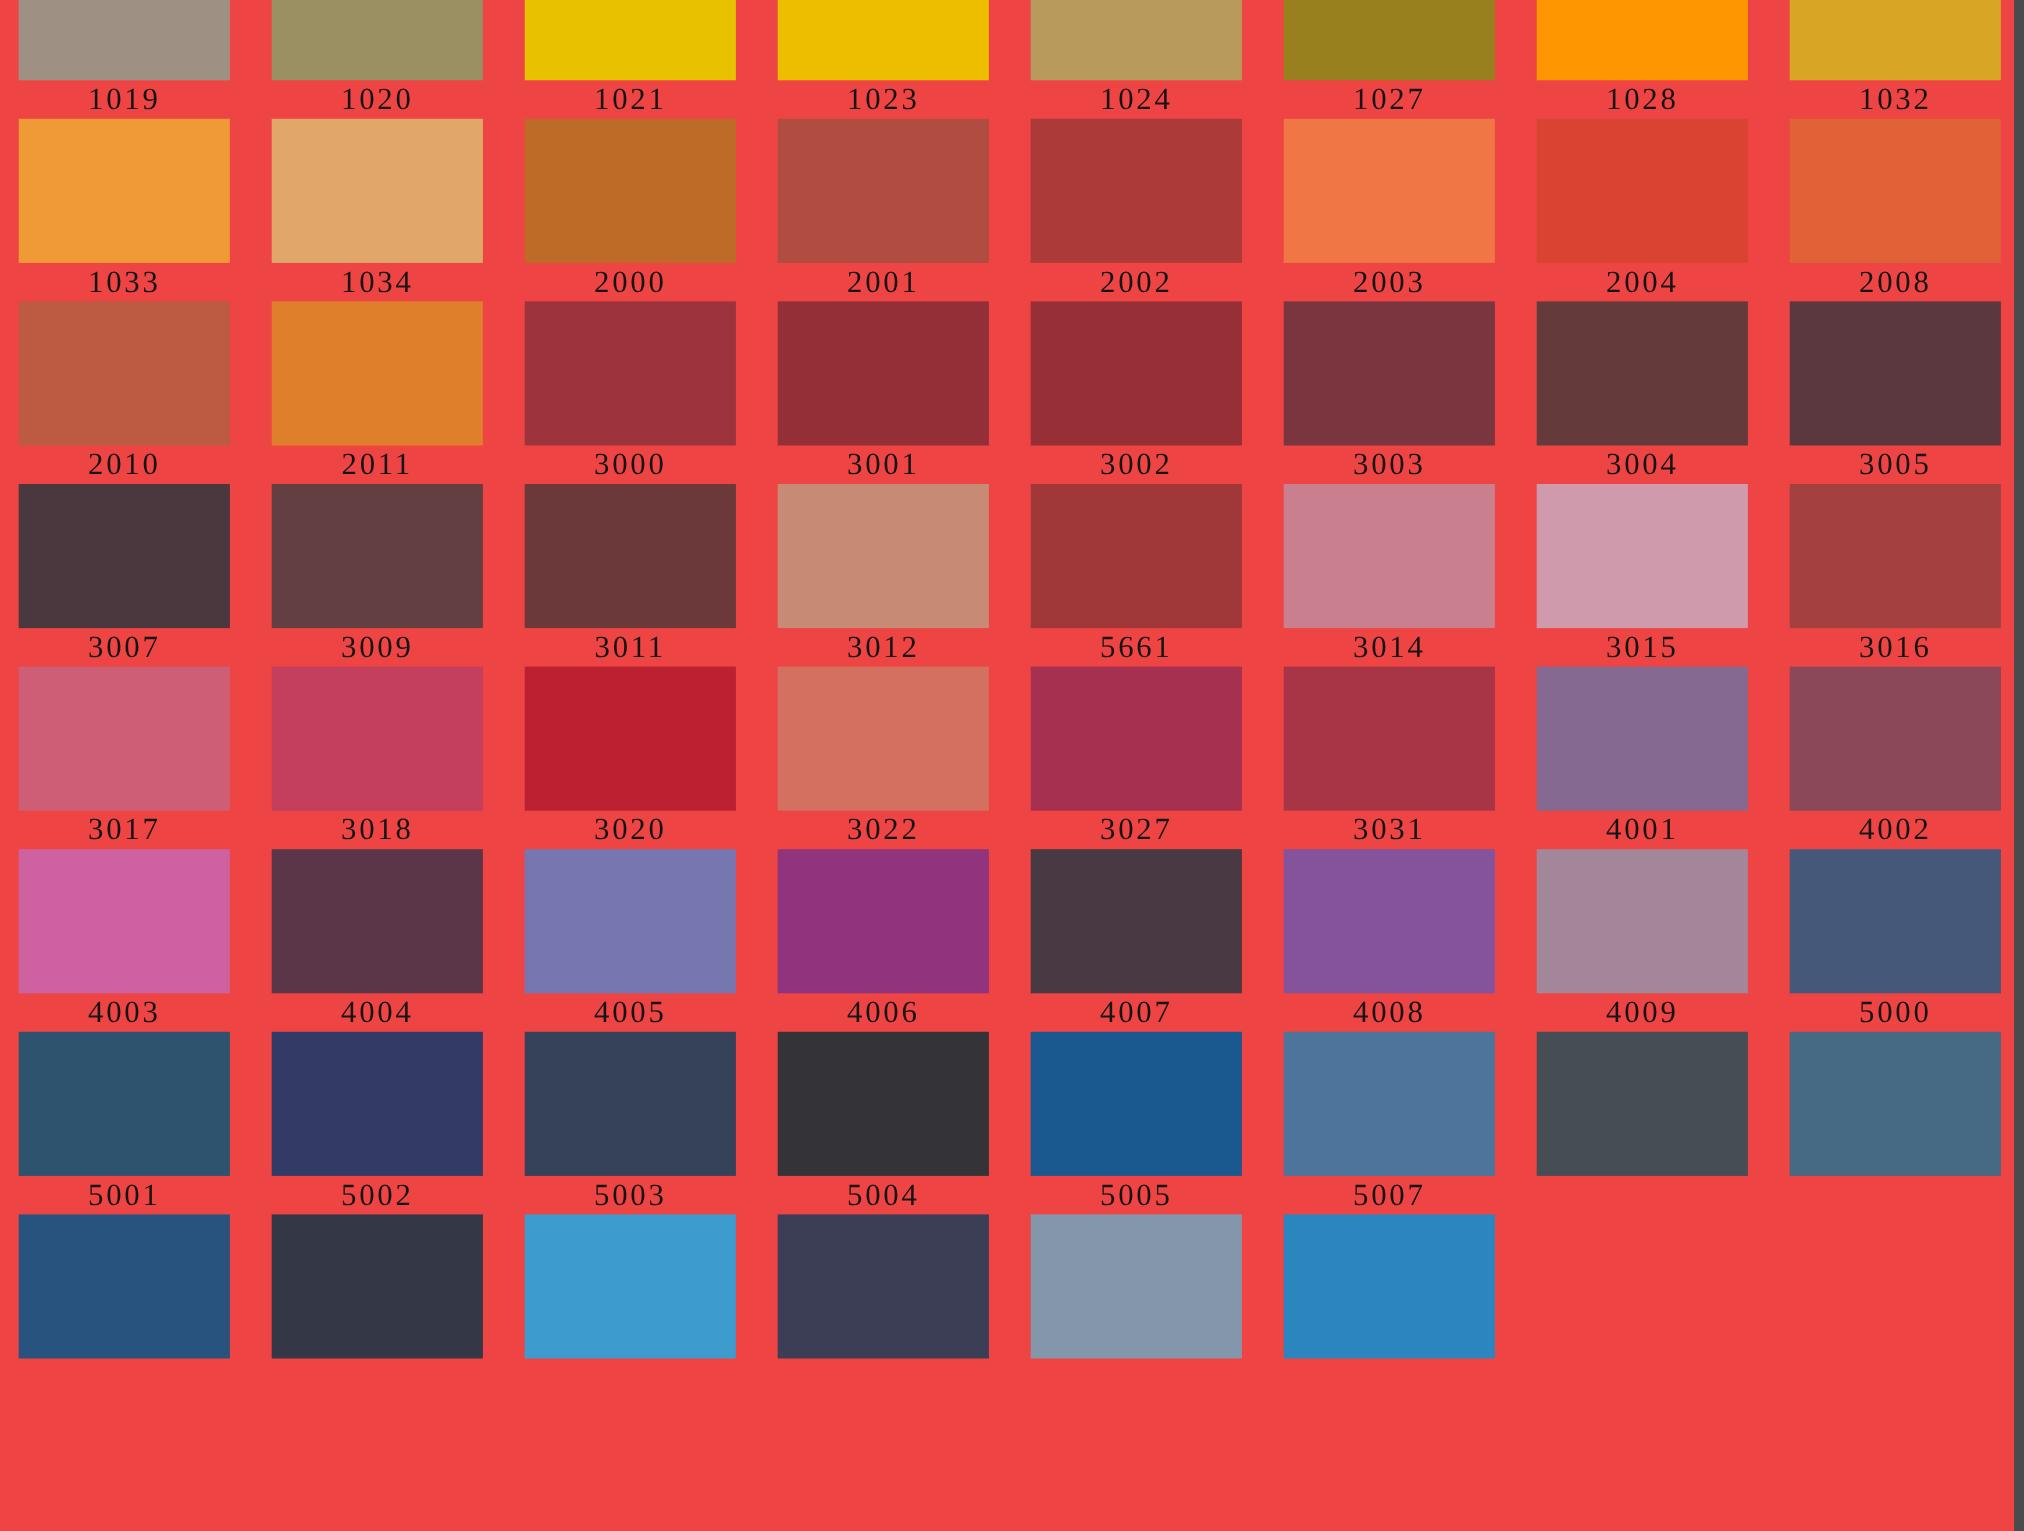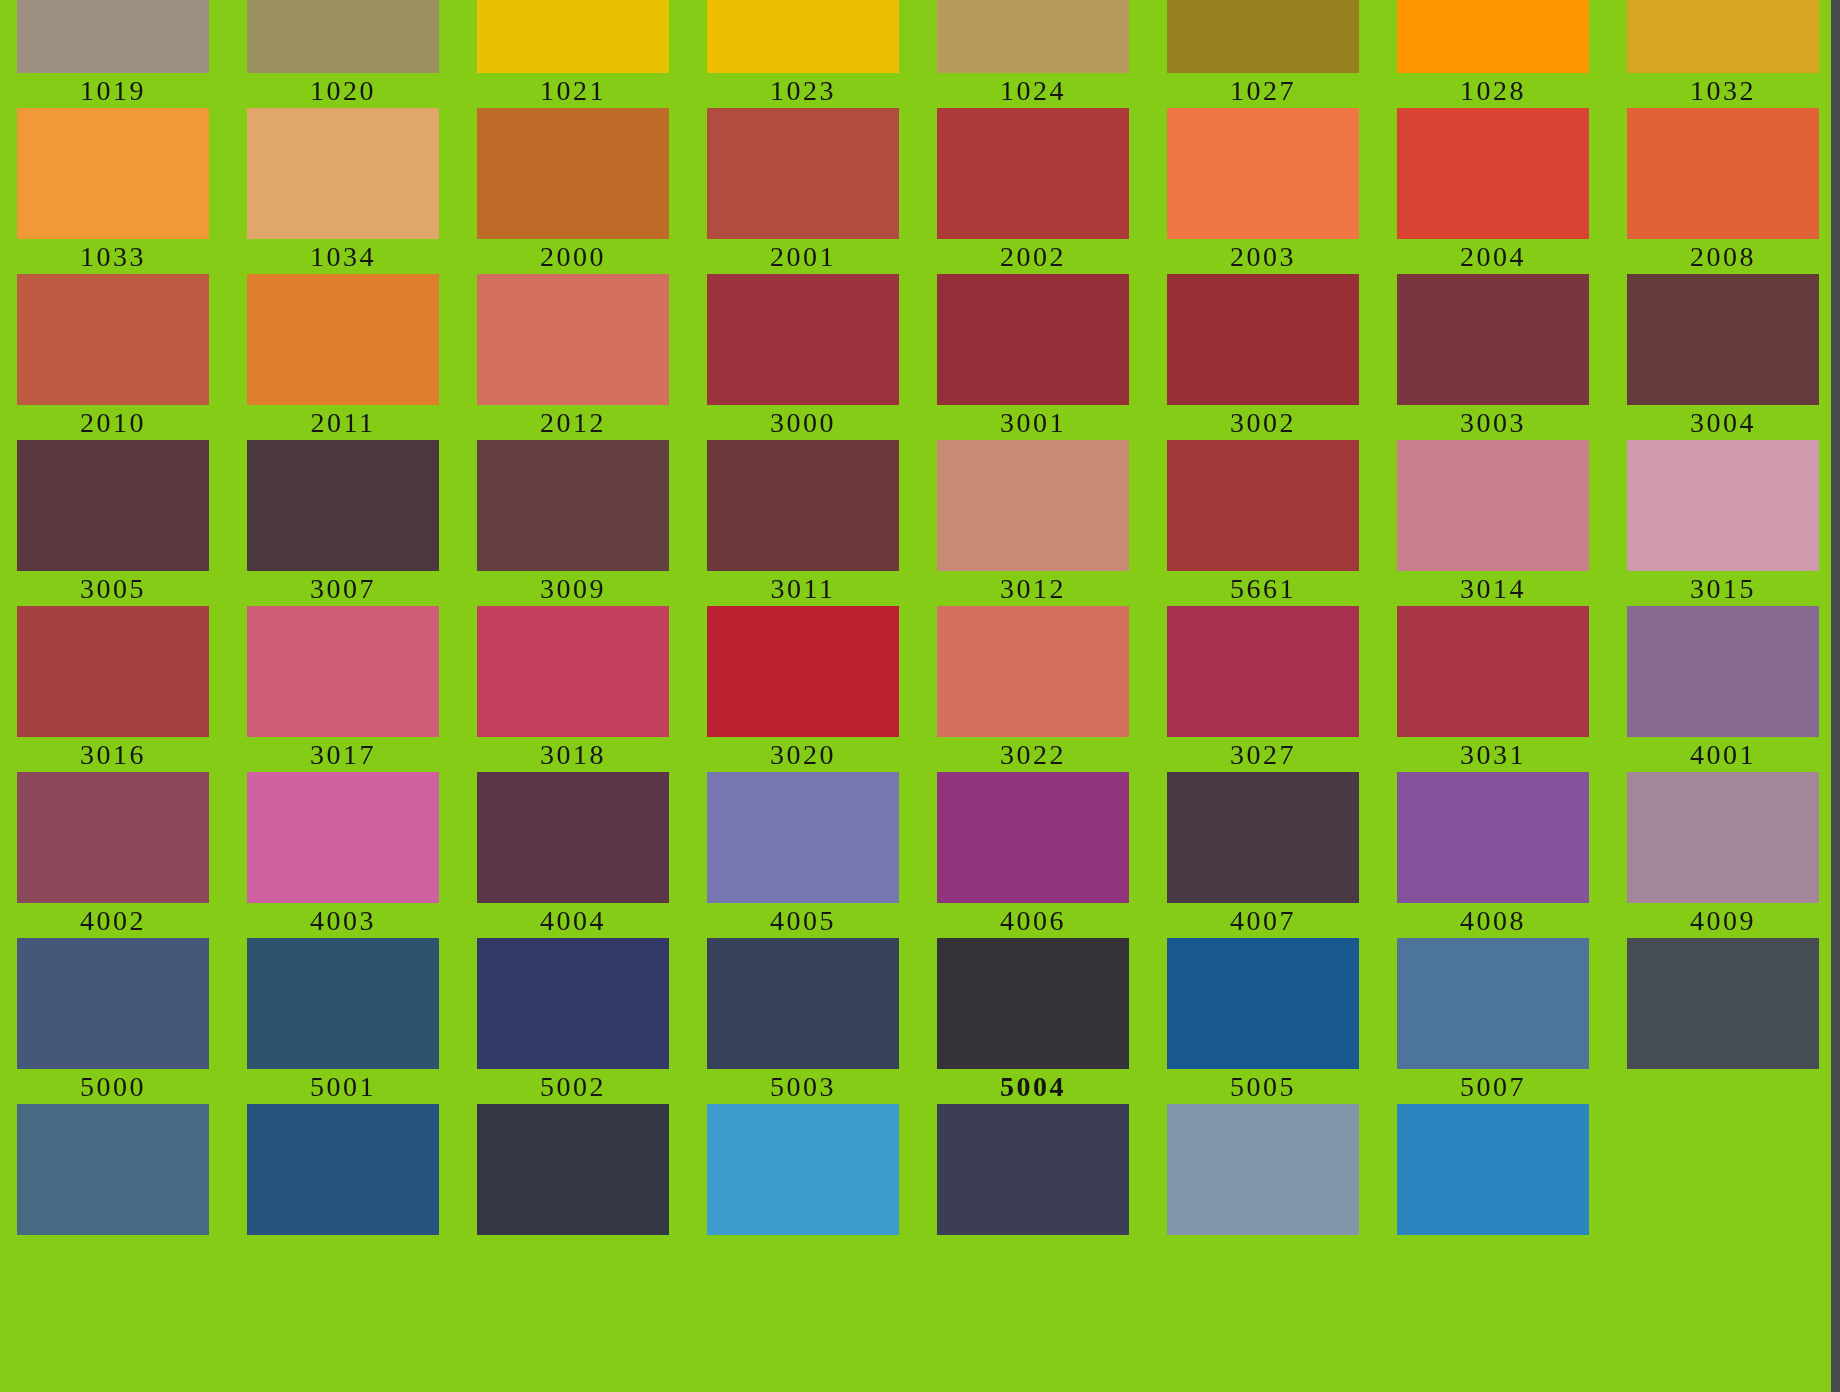--- a/index.html
+++ b/index.html
@@ -73,21 +73,21 @@
   }
 
   
   .row-cropped-bottom .swatch-label {
     visibility: hidden;
   }
 </style>
 </head>
 <body>
 
-<div id="chart-root" style="background: #84cc16;">
+<div id="chart-root" style="background: #ef4444;">
 
   <div id="swatch-grid">
       <div class="swatch-cell">
         <div class="swatch-chip" title="1019" style="background-color: rgb(158, 145, 132);"></div>
         <div class="swatch-label" style="color: rgb(21, 21, 21);">1019</div>
       </div>
       <div class="swatch-cell">
         <div class="swatch-chip" title="1020" style="background-color: rgb(155, 144, 97);"></div>
         <div class="swatch-label" style="color: rgb(21, 21, 21);">1020</div>
       </div>
@@ -149,24 +149,20 @@
       </div>
       <div class="swatch-cell">
         <div class="swatch-chip" title="2010" style="background-color: rgb(188, 90, 66);"></div>
         <div class="swatch-label" style="color: rgb(21, 21, 21);">2010</div>
       </div>
       <div class="swatch-cell">
         <div class="swatch-chip" title="2011" style="background-color: rgb(223, 126, 43);"></div>
         <div class="swatch-label" style="color: rgb(21, 21, 21);">2011</div>
       </div>
       <div class="swatch-cell">
-        <div class="swatch-chip" title="2012" style="background-color: rgb(212, 111, 95);"></div>
-        <div class="swatch-label" style="color: rgb(21, 21, 21);">2012</div>
-      </div>
-      <div class="swatch-cell">
         <div class="swatch-chip" title="3000" style="background-color: rgb(156, 51, 61);"></div>
         <div class="swatch-label" style="color: rgb(21, 21, 21);">3000</div>
       </div>
       <div class="swatch-cell">
         <div class="swatch-chip" title="3001" style="background-color: rgb(148, 47, 56);"></div>
         <div class="swatch-label" style="color: rgb(21, 21, 21);">3001</div>
       </div>
       <div class="swatch-cell">
         <div class="swatch-chip" title="3002" style="background-color: rgb(150, 47, 54);"></div>
         <div class="swatch-label" style="color: rgb(21, 21, 21);">3002</div>
@@ -286,21 +282,21 @@
       <div class="swatch-cell">
         <div class="swatch-chip" title="5002" style="background-color: rgb(52, 58, 102);"></div>
         <div class="swatch-label" style="color: rgb(21, 21, 21);">5002</div>
       </div>
       <div class="swatch-cell">
         <div class="swatch-chip" title="5003" style="background-color: rgb(54, 65, 90);"></div>
         <div class="swatch-label" style="color: rgb(21, 21, 21);">5003</div>
       </div>
       <div class="swatch-cell">
         <div class="swatch-chip" title="5004" style="background-color: rgb(52, 51, 56);"></div>
-        <div class="swatch-label" style="color: rgb(21, 21, 21); font-weight: bold;">5004</div>
+        <div class="swatch-label" style="color: rgb(21, 21, 21);">5004</div>
       </div>
       <div class="swatch-cell">
         <div class="swatch-chip" title="5005" style="background-color: rgb(26, 88, 144);"></div>
         <div class="swatch-label" style="color: rgb(21, 21, 21);">5005</div>
       </div>
       <div class="swatch-cell">
         <div class="swatch-chip" title="5007" style="background-color: rgb(77, 116, 154);"></div>
         <div class="swatch-label" style="color: rgb(21, 21, 21);">5007</div>
       </div>
       <div class="swatch-cell row-cropped-bottom">

